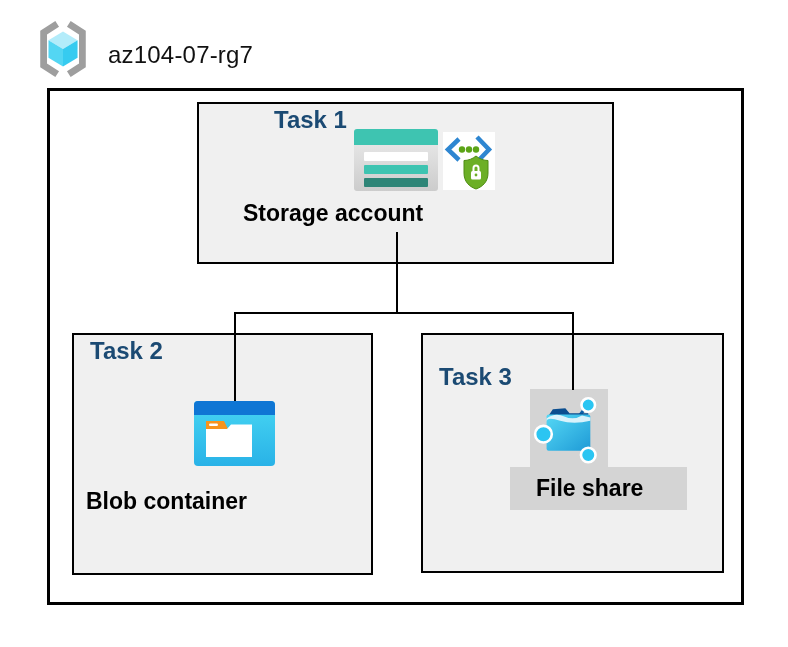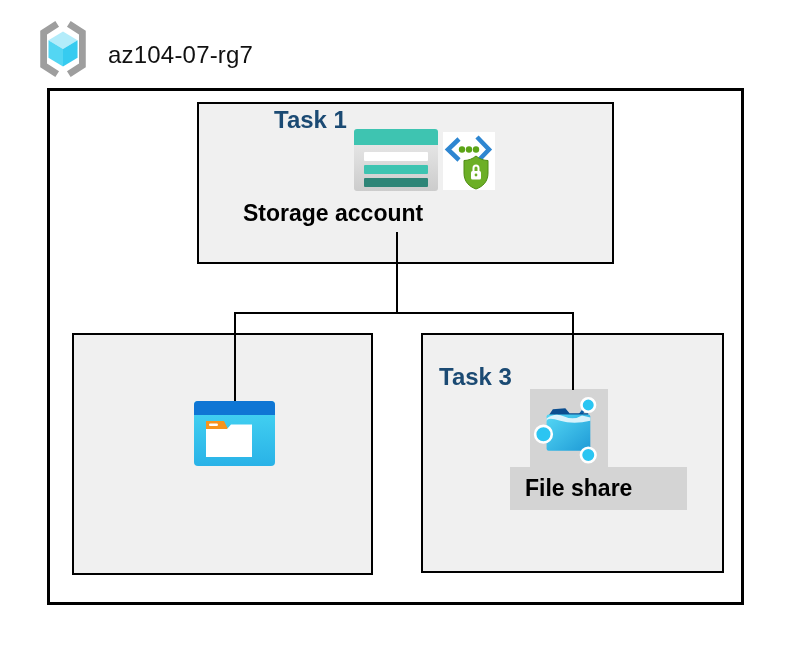--- a/index.html
+++ b/index.html
@@ -32,21 +32,21 @@
   .icon { position:absolute; z-index:4; }
   #storage-icon { left:354px; top:129px; width:84px; height:62px; }
   #sas-icon     { left:443px; top:132px; width:52px; height:58px; }
   #blob-icon    { left:194px; top:401px; width:81px; height:65px; }
 
   #fs-icon-box  { position:absolute; left:530px; top:389px; width:78px; height:81px;
                   background:#D4D4D4; z-index:2; }
   #fs-icon      { left:532px; top:391px; width:75px; height:78px; z-index:4; }
   #fs-label-box { position:absolute; left:510px; top:467px; width:177px; height:43px;
                   background:#D4D4D4; z-index:3; }
-  #fs-label     { display:block; padding-left:15px; line-height:43px;
+  #fs-label     { display:block; padding-left:26px; line-height:43px;
                   font-size:23px; font-weight:bold; color:#000; }
 
   #connectors { position:absolute; left:0; top:0; width:788px; height:647px;
                 z-index:3; pointer-events:none; }
 </style>
 </head>
 <body>
 
 <div id="stage">
 
@@ -59,20 +59,21 @@
   </svg>
   <div class="rg-title">az104-07-rg7</div>
 
   <div class="outer-box"></div>
 
   <div class="task-box" id="task1-box"></div>
   <div class="task-box" id="task2-box"></div>
   <div class="task-box" id="task3-box"></div>
 
   <div class="task-label" id="task1-label">Task 1</div>
+  <div class="task-label" id="task2-label">Task 2</div>
   <div class="task-label" id="task3-label">Task 3</div>
 
   <svg id="connectors" viewBox="0 0 788 647">
     <line x1="397" y1="232" x2="397" y2="314" stroke="#000" stroke-width="2"></line>
     <line x1="234" y1="313" x2="574" y2="313" stroke="#000" stroke-width="2"></line>
     <line x1="235" y1="312" x2="235" y2="403" stroke="#000" stroke-width="2"></line>
     <line x1="573" y1="312" x2="573" y2="390" stroke="#000" stroke-width="2"></line>
   </svg>
 
   <svg class="icon" id="storage-icon" viewBox="0 0 84 62">
@@ -109,20 +110,21 @@
         <stop offset="0" stop-color="#47D6F3"></stop>
           <stop offset="1" stop-color="#29B2E7"></stop>
       </linearGradient>
     </defs>
     <rect x="0" y="0" width="81" height="65" rx="4" fill="url(#bc-body)"></rect>
     <path d="M4 0 H77 Q81 0 81 4 V14 H0 V4 Q0 0 4 0 Z" fill="#0F76D4"></path>
     <polygon points="12,20 30,20 34,28 12,28" fill="#F7941E"></polygon>
     <rect x="15" y="22.5" width="9" height="2.6" rx="1.3" fill="#FFFFFF"></rect>
     <path d="M12 28 H33 L37 23.5 H58 V56 H12 Z" fill="#FFFFFF"></path>
   </svg>
+  <div class="res-label" id="blob-label">Blob container</div>
 
   <div id="fs-icon-box"></div>
   <svg class="icon" id="fs-icon" viewBox="0 0 72 72">
     <defs>
       <linearGradient id="fs-body" x1="0" y1="0" x2="1" y2="1">
         <stop offset="0" stop-color="#55D8F5"></stop>
           <stop offset="1" stop-color="#1E9AD6"></stop>
       </linearGradient>
     </defs>
     <line x1="52" y1="14" x2="45" y2="23" stroke="#0E5FA8" stroke-width="3"></line>

